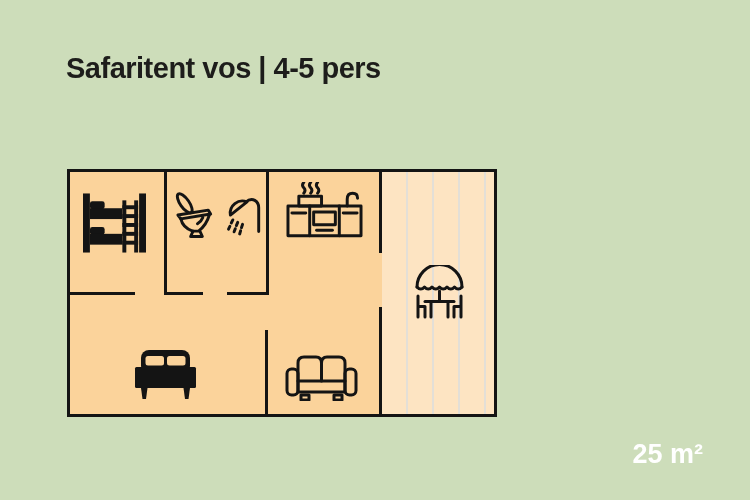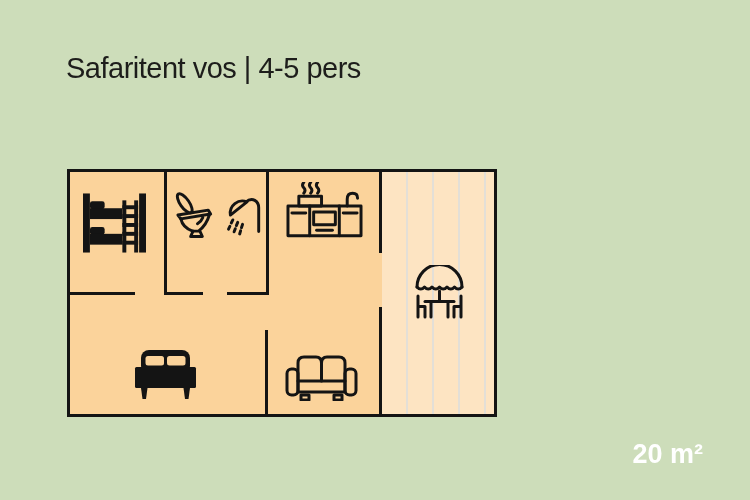--- a/index.html
+++ b/index.html
@@ -16,21 +16,21 @@
   body{
     position:relative;
     overflow:hidden;
     background:var(--background);
     font-family:"Liberation Sans", sans-serif;
   }
   .page-title{
     position:absolute;
     left:66px; top:52px;
     font-size:29px;
-    font-weight:normal;
+    font-weight:bold;
     letter-spacing:-0.5px;
     color:var(--title-text);
   }
   .floor-plan{
     position:absolute;
     left:67px; top:169px;
     width:430px; height:248px;
     background:var(--plan-fill);
     border:3px solid var(--wall);
   }
@@ -190,13 +190,13 @@
         <line x1="22" y1="36.5" x2="22" y2="52"></line>
         <line x1="39" y1="36.5" x2="39" y2="52"></line>
         <path d="M9 31 L9 52 M9 41.5 L16 41.5 L16 52"></path>
         <path d="M52 31 L52 52 M52 41.5 L45 41.5 L45 52"></path>
       </g>
     </svg>
   </div>
 
 </div>
 
-<div class="area-label">20 m²</div>
+<div class="area-label">25 m²</div>
 
 </body></html>

